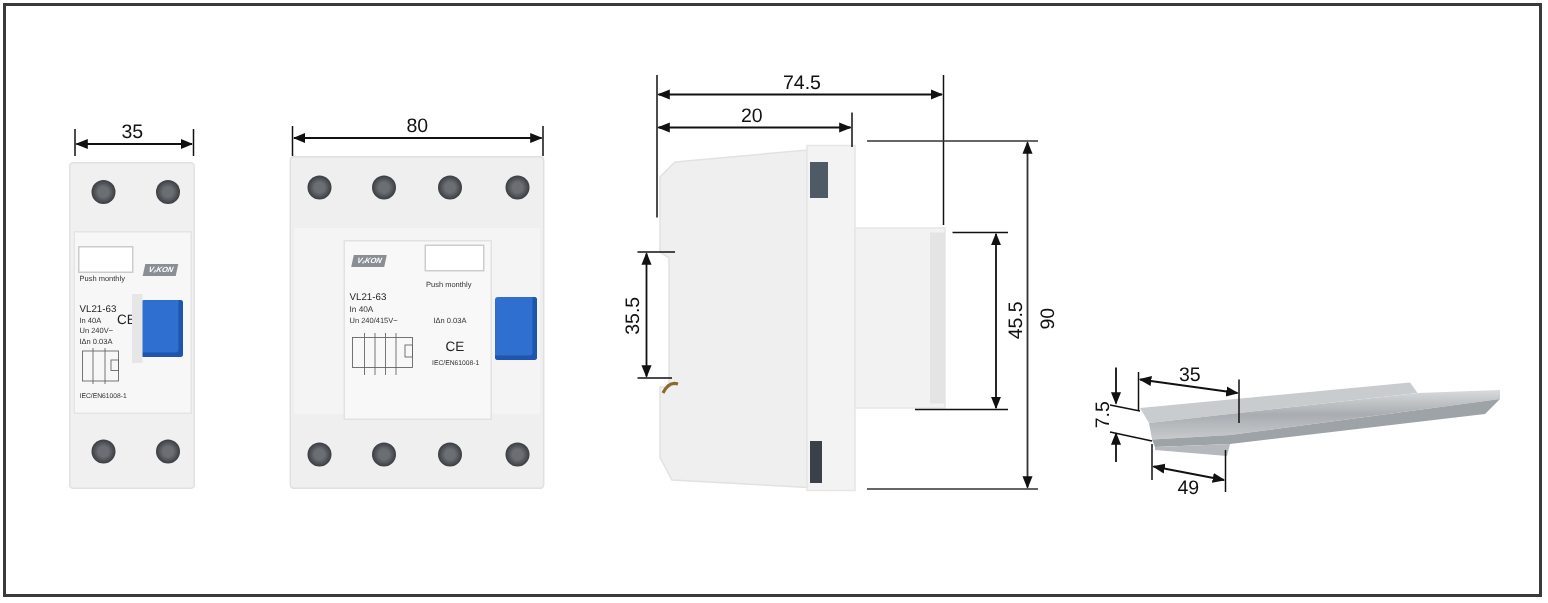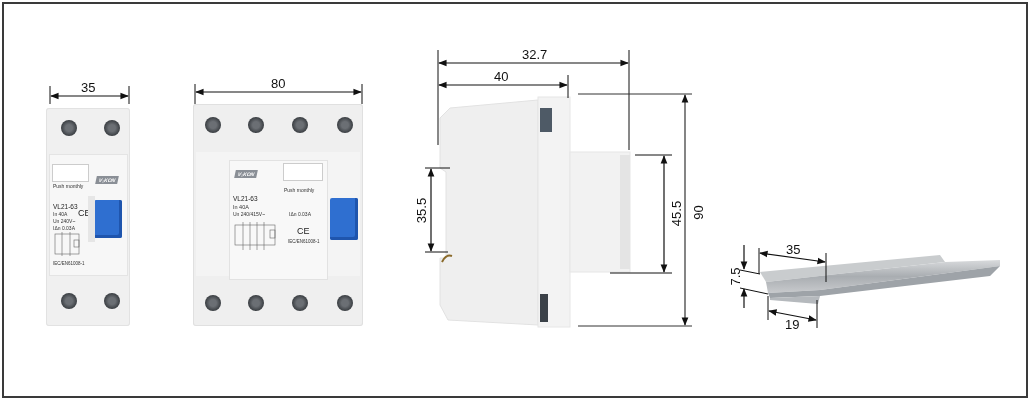--- a/index.html
+++ b/index.html
@@ -130,22 +130,22 @@
     <line x1="685" y1="95" x2="685" y2="325" stroke="#333" stroke-width="1.2" marker-start="url(#ah)" marker-end="url(#ah)"></line>
 
     <line x1="635" y1="155" x2="672" y2="155" stroke="#111" stroke-width="1"></line>
     <line x1="610" y1="273" x2="672" y2="273" stroke="#111" stroke-width="1"></line>
     <line x1="664" y1="156" x2="664" y2="272" stroke="#111" stroke-width="1.2" marker-start="url(#ah)" marker-end="url(#ah)"></line>
 
     <line x1="425" y1="168" x2="450" y2="168" stroke="#111" stroke-width="1"></line>
     <line x1="425" y1="252" x2="448" y2="252" stroke="#111" stroke-width="1"></line>
     <line x1="431" y1="169" x2="431" y2="251" stroke="#111" stroke-width="1.2" marker-start="url(#ah)" marker-end="url(#ah)"></line>
   </svg>
-  <div class="dimtxt" style="left:522px;top:48px;">32.7</div>
-  <div class="dimtxt" style="left:494px;top:70px;">40</div>
+  <div class="dimtxt" style="left:522px;top:48px;">74.5</div>
+  <div class="dimtxt" style="left:494px;top:70px;">20</div>
   <div class="dimtxt vtxt" style="left:409px;top:204px;">35.5</div>
   <div class="dimtxt vtxt" style="left:664px;top:207px;">45.5</div>
   <div class="dimtxt vtxt" style="left:691px;top:206px;">90</div>
 </div>
 
 <div>
   <svg width="1032" height="402">
     <defs>
       <linearGradient id="metal" x1="0" y1="0" x2="0" y2="1">
         <stop offset="0" stop-color="#d8dadc"></stop>
@@ -168,14 +168,14 @@
     <line x1="740" y1="270" x2="760" y2="274" stroke="#111" stroke-width="1"></line>
     <line x1="740" y1="288" x2="768" y2="294" stroke="#111" stroke-width="1"></line>
     <line x1="744" y1="245" x2="744" y2="269" stroke="#111" stroke-width="1.2" marker-end="url(#ah)"></line>
     <line x1="744" y1="308" x2="744" y2="289" stroke="#111" stroke-width="1.2" marker-end="url(#ah)"></line>
     <line x1="768" y1="296" x2="768" y2="320" stroke="#111" stroke-width="1"></line>
     <line x1="817" y1="300" x2="817" y2="328" stroke="#111" stroke-width="1"></line>
     <line x1="769" y1="311" x2="816" y2="320" stroke="#111" stroke-width="1.2" marker-start="url(#ah)" marker-end="url(#ah)"></line>
   </svg>
   <div class="dimtxt" style="left:786px;top:243px;">35</div>
   <div class="dimtxt vtxt" style="left:726px;top:270px;">7.5</div>
-  <div class="dimtxt" style="left:785px;top:318px;">19</div>
+  <div class="dimtxt" style="left:785px;top:318px;">49</div>
 </div>
 
 </body></html>

